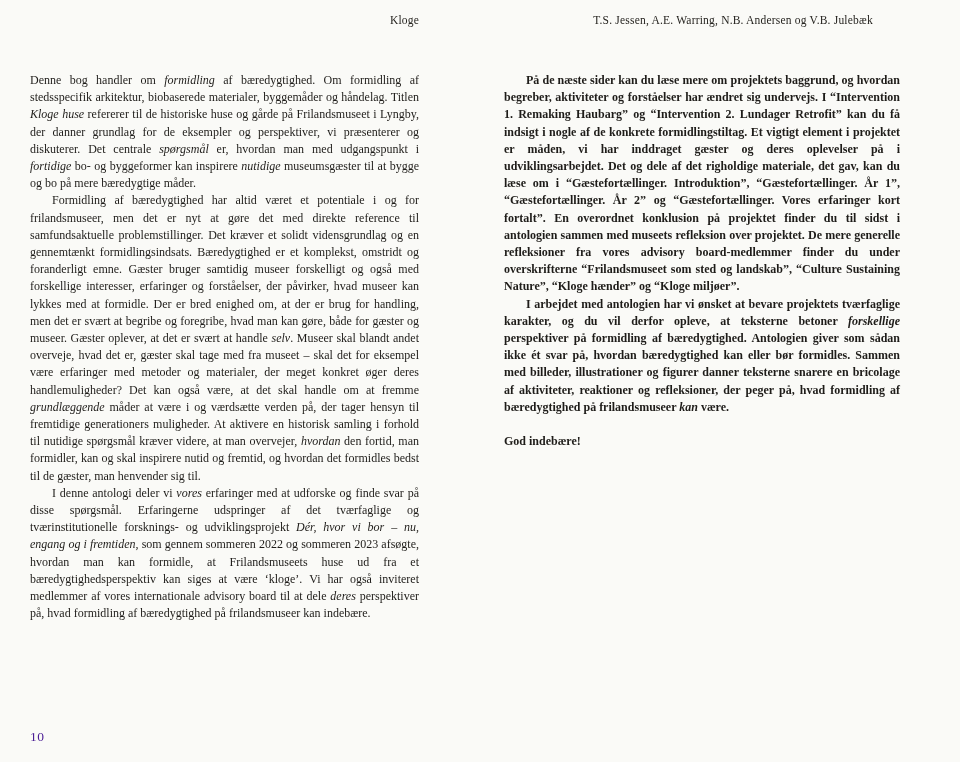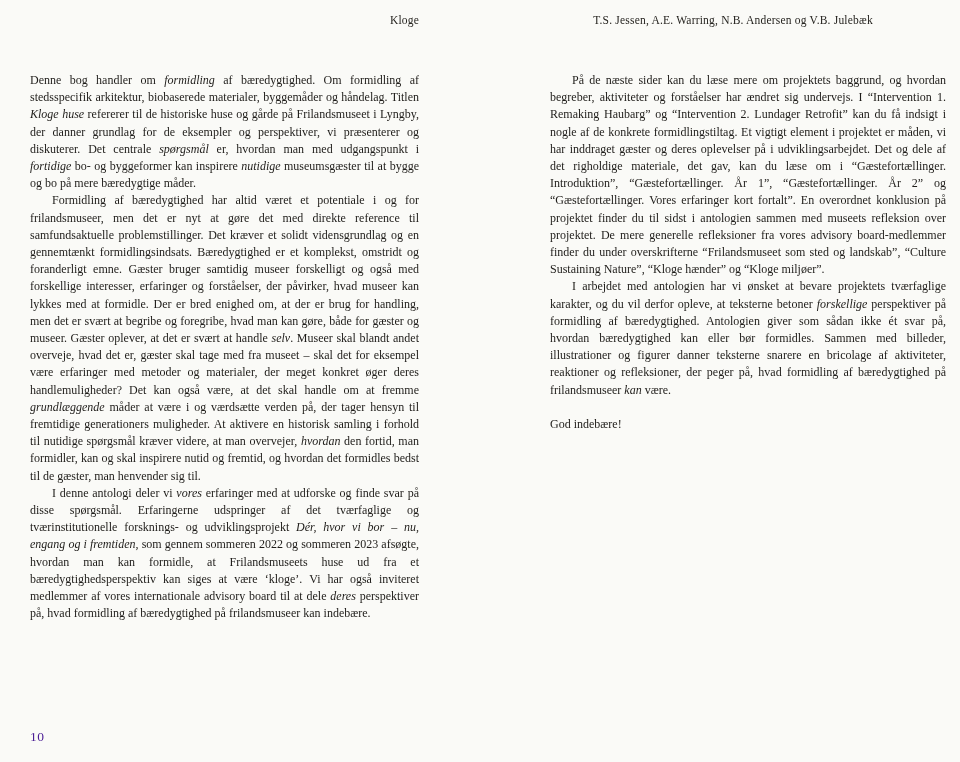--- a/index.html
+++ b/index.html
@@ -45,22 +45,23 @@
     text-align: justify;
     hyphens: auto;
     margin-top: 20px;
     -webkit-hyphens: auto;
   }
   .left-col {
     left: 30px;
     width: 389px;
   }
   .right-col {
-    left: 550px;
+    left: 504px;
     width: 396px;
+    font-weight: bold;
   }
   .page-col p {
     margin: 0;
     padding: 0;
   }
   .page-col p.indent {
     text-indent: 22px;
   }
   .page-col p.space-before {
     margin-top: 17px;

